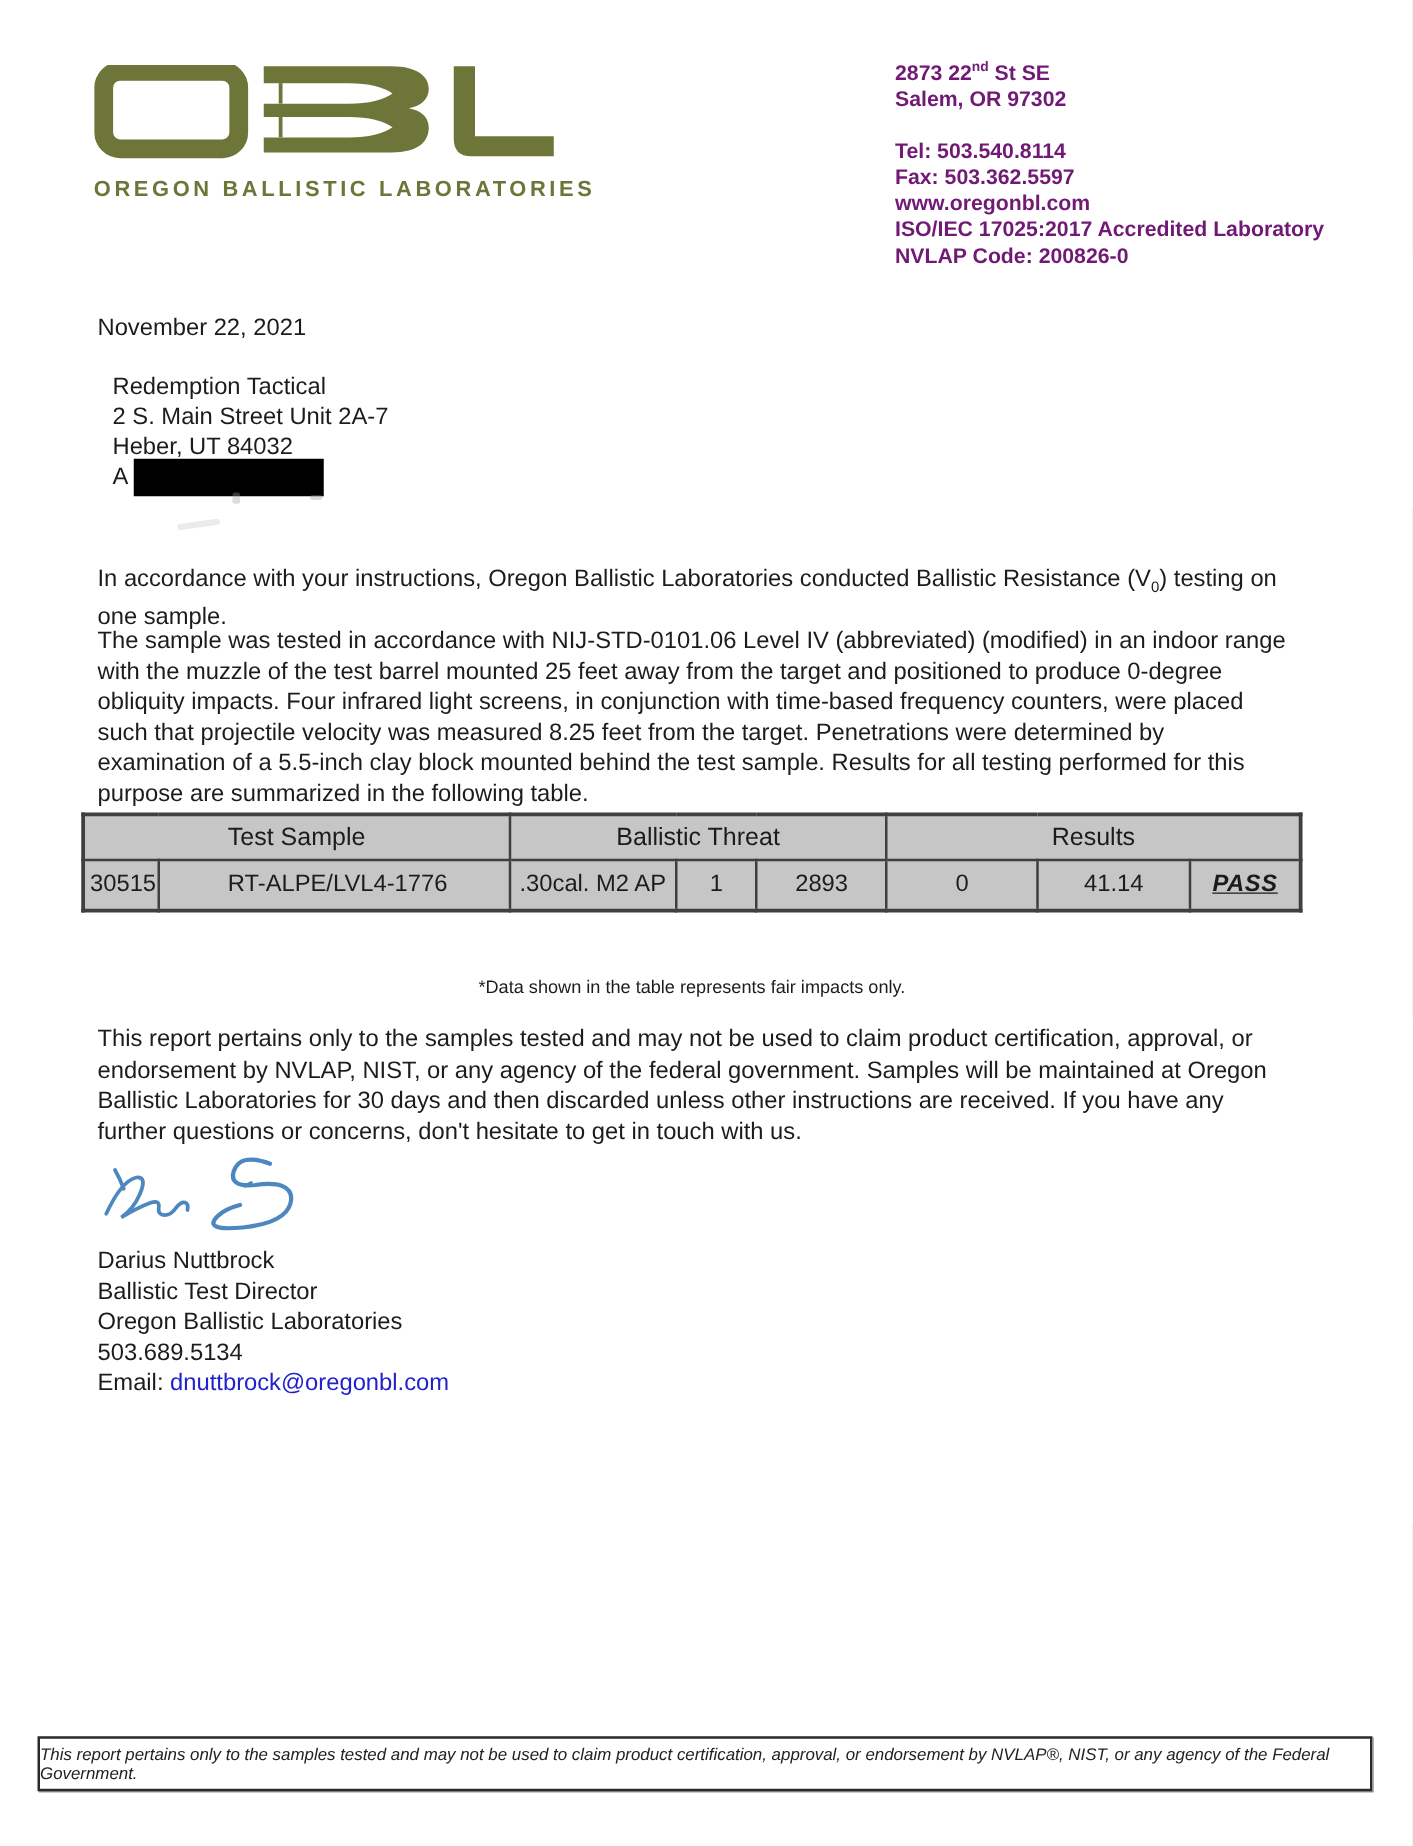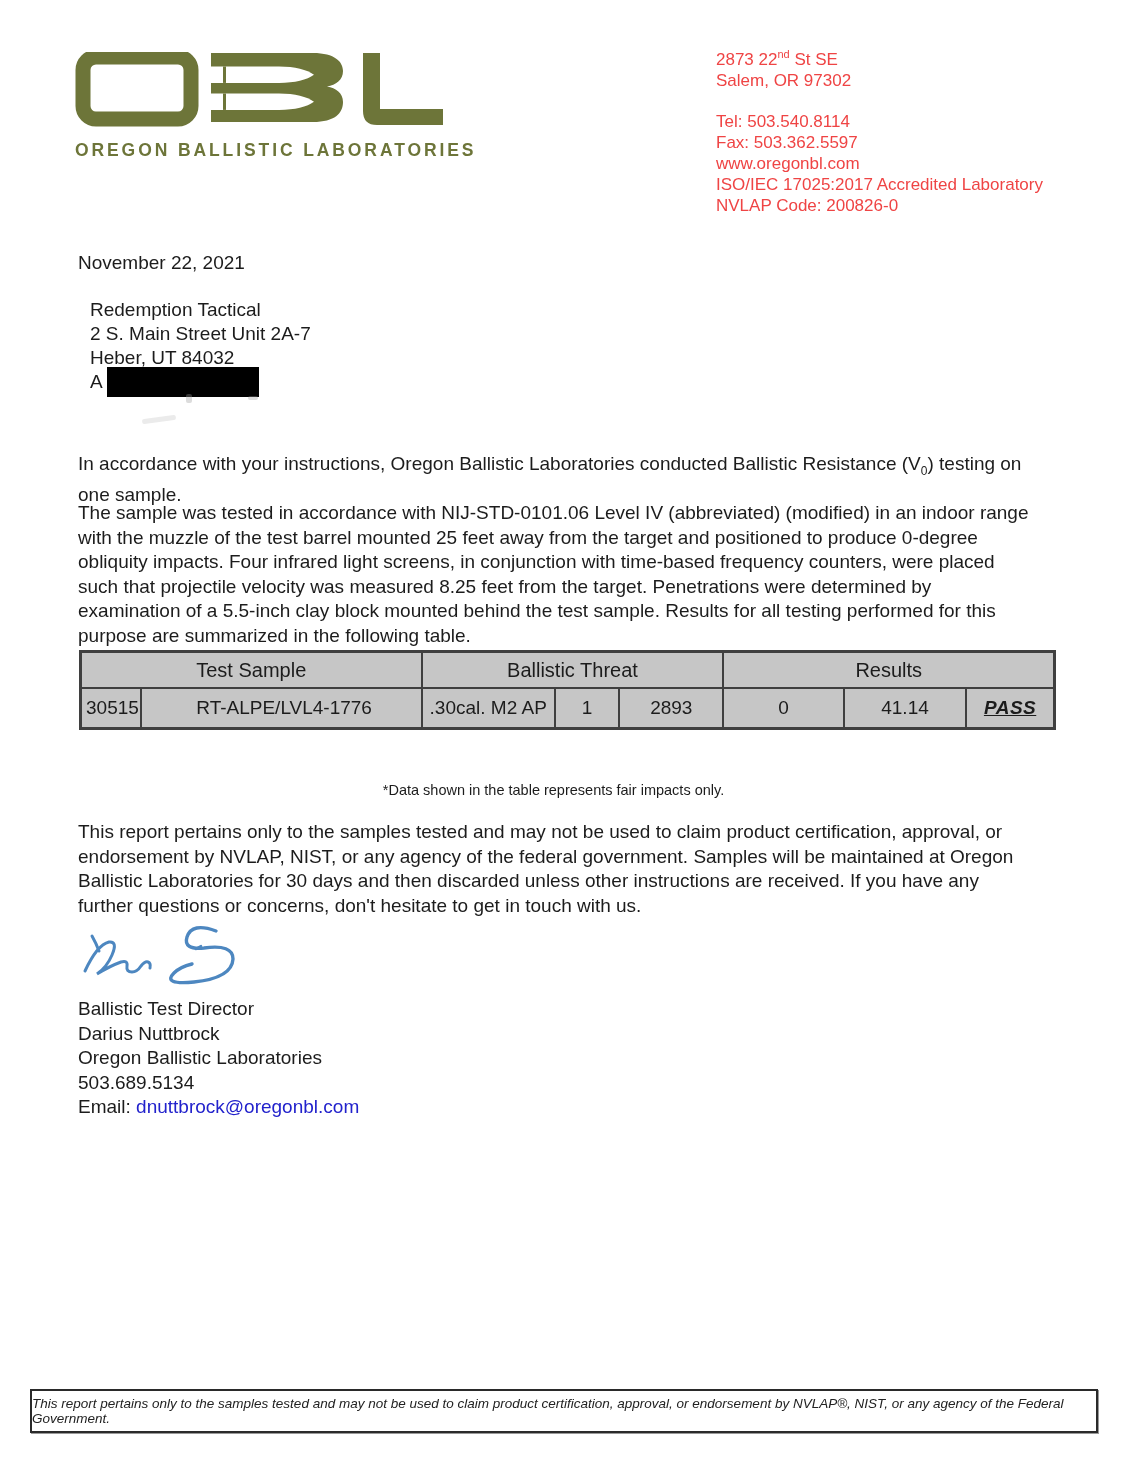--- a/index.html
+++ b/index.html
@@ -4,33 +4,33 @@
 <style>
   html,body{margin:0;padding:0;background:#e9e9e9;}
   #page{
     position:relative;width:1130px;height:1477px;background:#ffffff;
     font-family:"Liberation Sans", sans-serif;color:#1c1c1c;
     margin:0 auto;overflow:hidden;
   }
   
   .logo-block{position:absolute;left:75px;top:52px;}
   .logo-word{margin-top:8px;color:#6d7539;font-weight:bold;font-size:17.5px;letter-spacing:2.9px;white-space:nowrap;}
-  .contact-block{position:absolute;left:716px;top:44px;color:#ef4444;font-weight:normal;font-size:17px;line-height:21px;}
+  .contact-block{position:absolute;left:716px;top:44px;color:#701a75;font-weight:bold;font-size:17px;line-height:21px;}
   .contact-block .gap{height:20px;}
   .contact-block sup{font-size:11px;}
   
   .date{position:absolute;left:78px;top:252px;font-size:19px;}
   .recipient{position:absolute;left:90px;top:298px;font-size:19px;line-height:24px;}
   .redact-line{display:flex;align-items:flex-start;}
   .redact-box{display:inline-block;width:152px;height:30px;background:#000;margin-left:4px;margin-top:-3px;}
   .artifact{position:absolute;background:#9a9a9a;opacity:.35;border-radius:2px;}
   .para{position:absolute;left:78px;width:985px;font-size:19px;line-height:24.6px;}
   .para sub{font-size:12px;}
   
-  table.results{position:absolute;left:79px;top:650px;border-collapse:collapse;table-layout:fixed;width:977px;font-size:19px;}
+  table.results{position:absolute;left:65px;top:650px;border-collapse:collapse;table-layout:fixed;width:977px;font-size:19px;}
   table.results td{border:2px solid #3f3f3f;text-align:center;vertical-align:middle;padding:2px 4px;}
   table.results{border:3px solid #3f3f3f;}
   .grp{background:#c6c6c6;height:30px;font-size:20px;}
   .colhdr td{background:#ffffff;height:62px;line-height:22px;}
   .datarow td{background:#c6c6c6;height:34px;}
   .cell-left{text-align:left;padding-left:10px !important;}
   .pass{font-weight:bold;font-style:italic;text-decoration:underline;letter-spacing:.5px;margin-top:13px;}
   .footnote{position:absolute;left:65px;top:782px;width:977px;text-align:center;font-size:14.5px;}
   
   .sig-svg{position:absolute;left:80px;top:923px;}
@@ -151,22 +151,22 @@
   <svg class="sig-svg" width="165" height="72" viewBox="0 0 165 72">
     <g fill="none" stroke="#4d87c0" stroke-width="3" stroke-linecap="round">
       <path d="M12,13 q4,7 7,15"></path>
       <path d="M5,48 q12,-26 24,-29 q9,-1 3,13 q-5,12 -15,19 q13,-8 24,-12 q7,-2 6,4 q-1,6 5,6 q5,0 9,-6 q4,-5 7,-4 q3,1 2,6"></path>
       <path d="M136,8 q-24,-9 -29,6 q-4,13 17,11 q29,-4 29,11 q-1,19 -39,23 q-32,3 -20,-9 q6,-6 18,-9" stroke-width="3.4"></path>
       <path d="M116,26 q3,-2 5,-3" stroke-width="2.4"></path>
     </g>
   </svg>
 
   <div class="sig-block">
+    <div>Darius Nuttbrock</div>
     <div>Ballistic Test Director</div>
-    <div>Darius Nuttbrock</div>
     <div>Oregon Ballistic Laboratories</div>
     <div>503.689.5134</div>
     <div>
       <span>Email: </span><a class="email-link">dnuttbrock@oregonbl.com</a>
     </div>
   </div>
 
   <div class="footer-box">
     <span>This report pertains only to the samples tested and may not be used to claim product certification, approval, or endorsement by NVLAP®, NIST, or any agency of the Federal Government.</span>
   </div>

